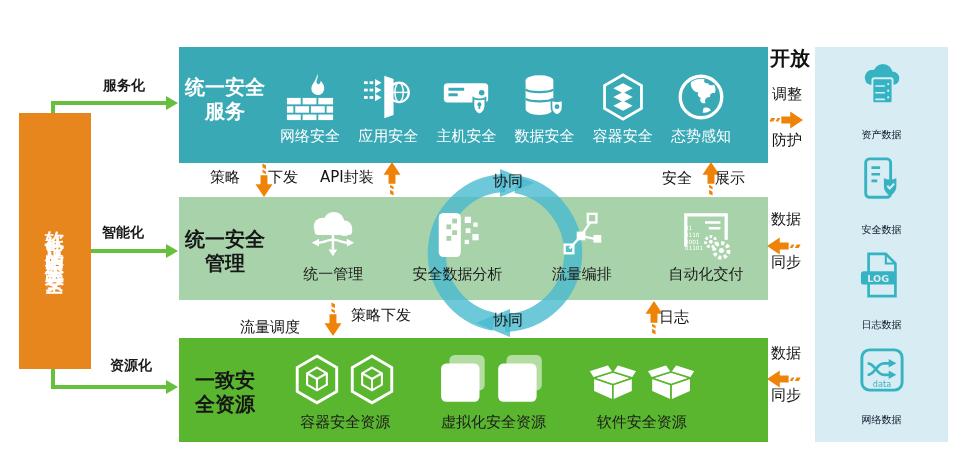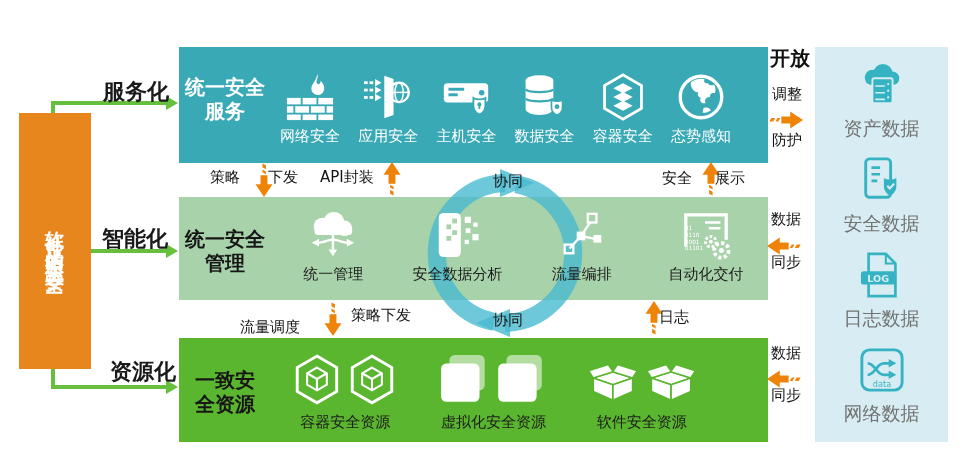--- a/index.html
+++ b/index.html
@@ -37,38 +37,38 @@
   .ic svg{height:100%;display:block;}
   
   .left-box{position:absolute;left:19px;top:113px;width:72px;height:256px;background:#e8861e;
             display:flex;align-items:center;justify-content:center;z-index:6;}
   .left-box span{writing-mode:vertical-rl;text-orientation:upright;color:#fff;font-weight:bold;
                  font-size:19px;letter-spacing:5px;line-height:1;}
   
   .gline{position:absolute;background:#67bf3e;z-index:5;}
   .ghead{position:absolute;width:0;height:0;border-top:7px solid transparent;
          border-bottom:7px solid transparent;border-left:12px solid #67bf3e;z-index:5;}
-  .conn-label{position:absolute;font-size:22px;font-weight:bold;white-space:nowrap;z-index:8;}
+  .conn-label{position:absolute;font-size:14px;font-weight:bold;white-space:nowrap;z-index:8;}
   
   .gap-label{position:absolute;font-size:15px;white-space:nowrap;z-index:8;color:#141414;}
   .big-label{position:absolute;font-size:20px;font-weight:bold;white-space:nowrap;z-index:8;color:#111;}
   
   .oarr{position:absolute;width:34px;height:34px;z-index:7;}
   .oarr svg{width:100%;height:100%;display:block;}
   .rot90{transform:rotate(90deg);}
   .rotm90{transform:rotate(-90deg);}
   .rot180{transform:rotate(180deg);}
   
   .panel{position:absolute;left:815px;top:47px;width:133px;height:395px;background:#d8edf3;z-index:6;
          display:flex;flex-direction:column;align-items:center;}
   .panel-title{font-size:17px;font-weight:bold;color:#111;margin-top:14px;}
   .pitem{display:flex;flex-direction:column;align-items:center;margin-top:15px;}
   .pitem .p-ic{height:46px;}
   .pitem .p-ic svg{height:100%;display:block;}
-  .pitem .p-lbl{font-size:19px;color:#737373;margin-top:8px;white-space:nowrap;}
+  .pitem .p-lbl{font-size:10px;color:#0f172a;margin-top:20px;white-space:nowrap;}
 </style>
 </head>
 <body>
 
 <div class="stage">
 
   <div class="band-bg bg-service"></div>
   <div class="band-bg bg-mgmt"></div>
   <div class="band-bg bg-res"></div>
 

